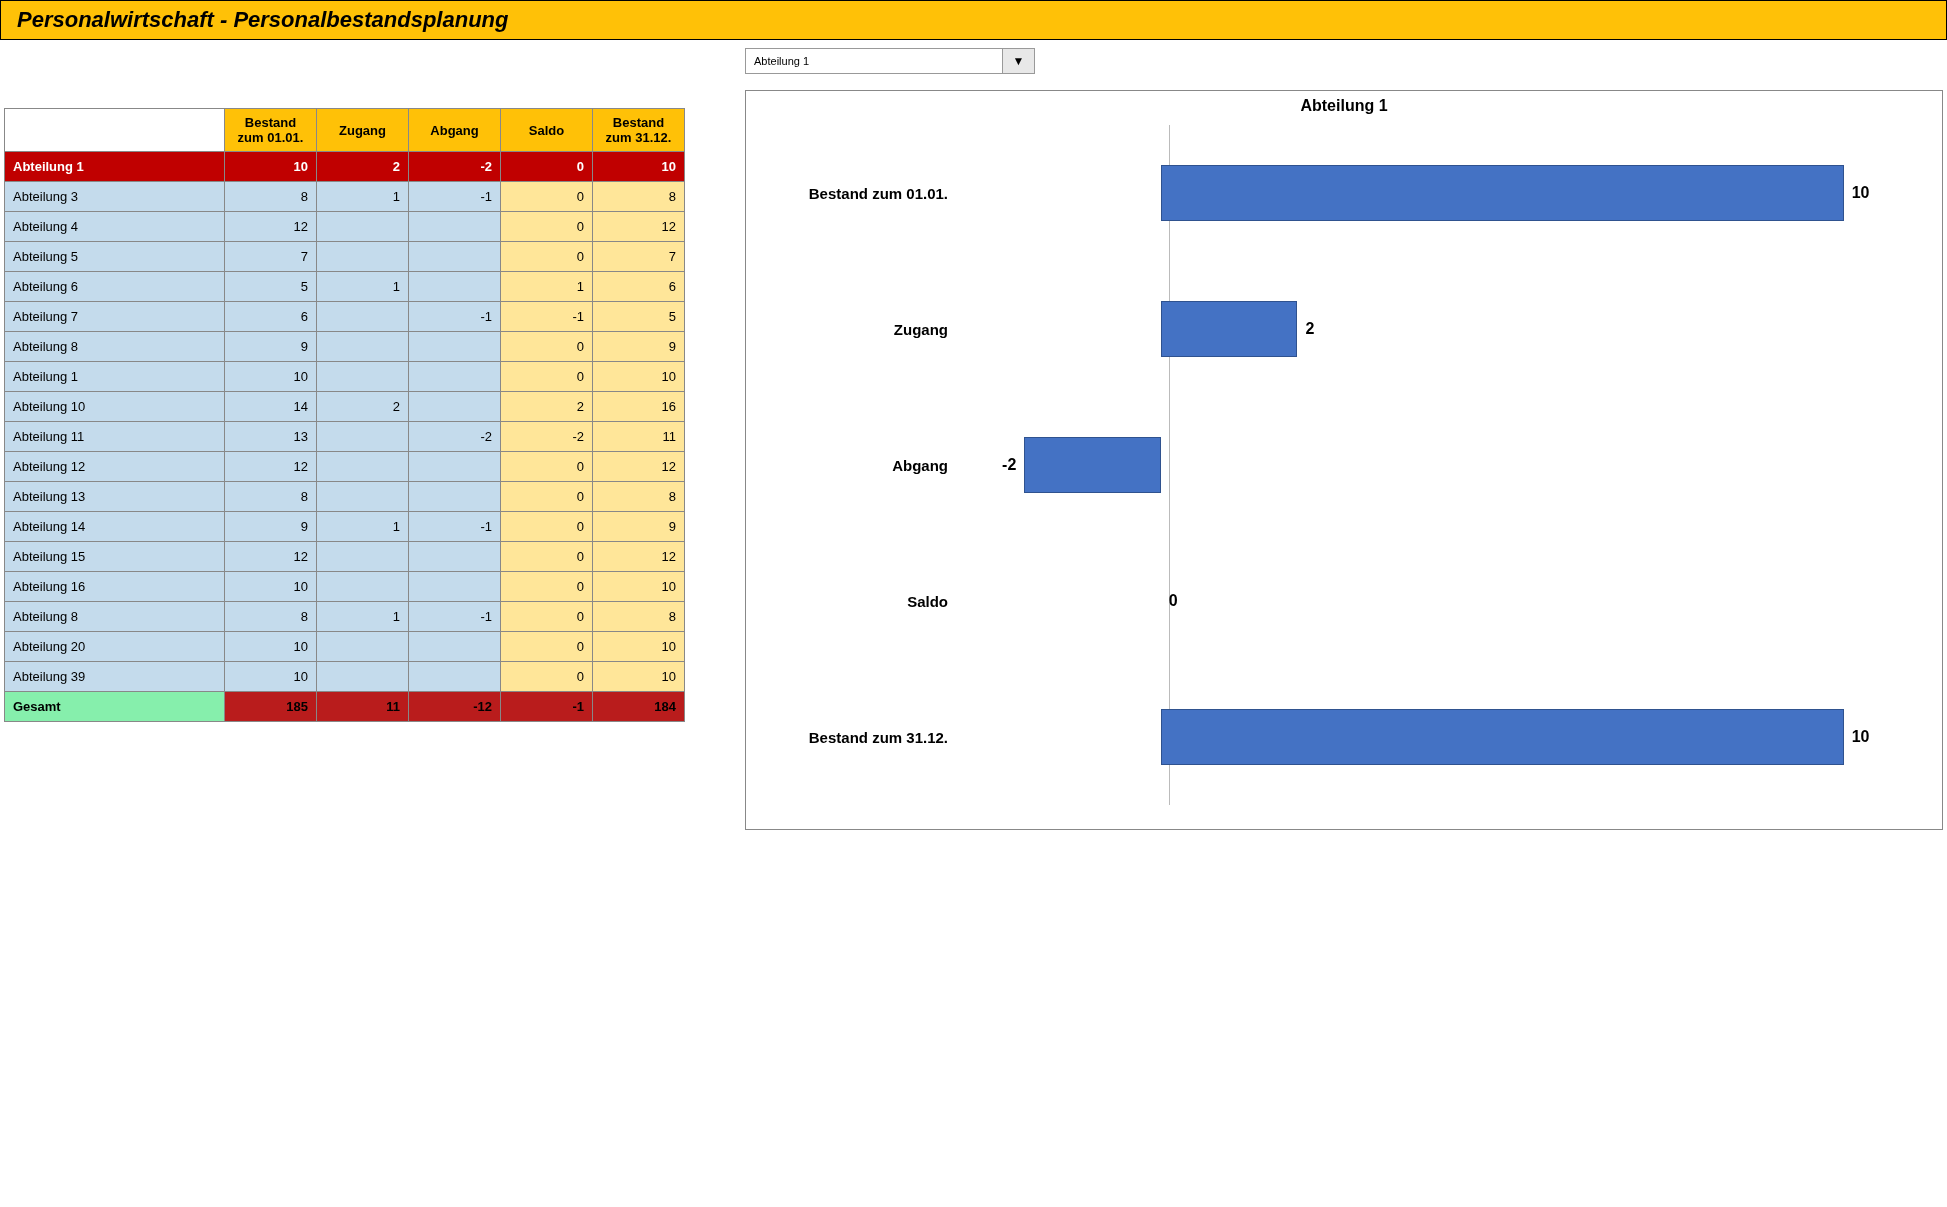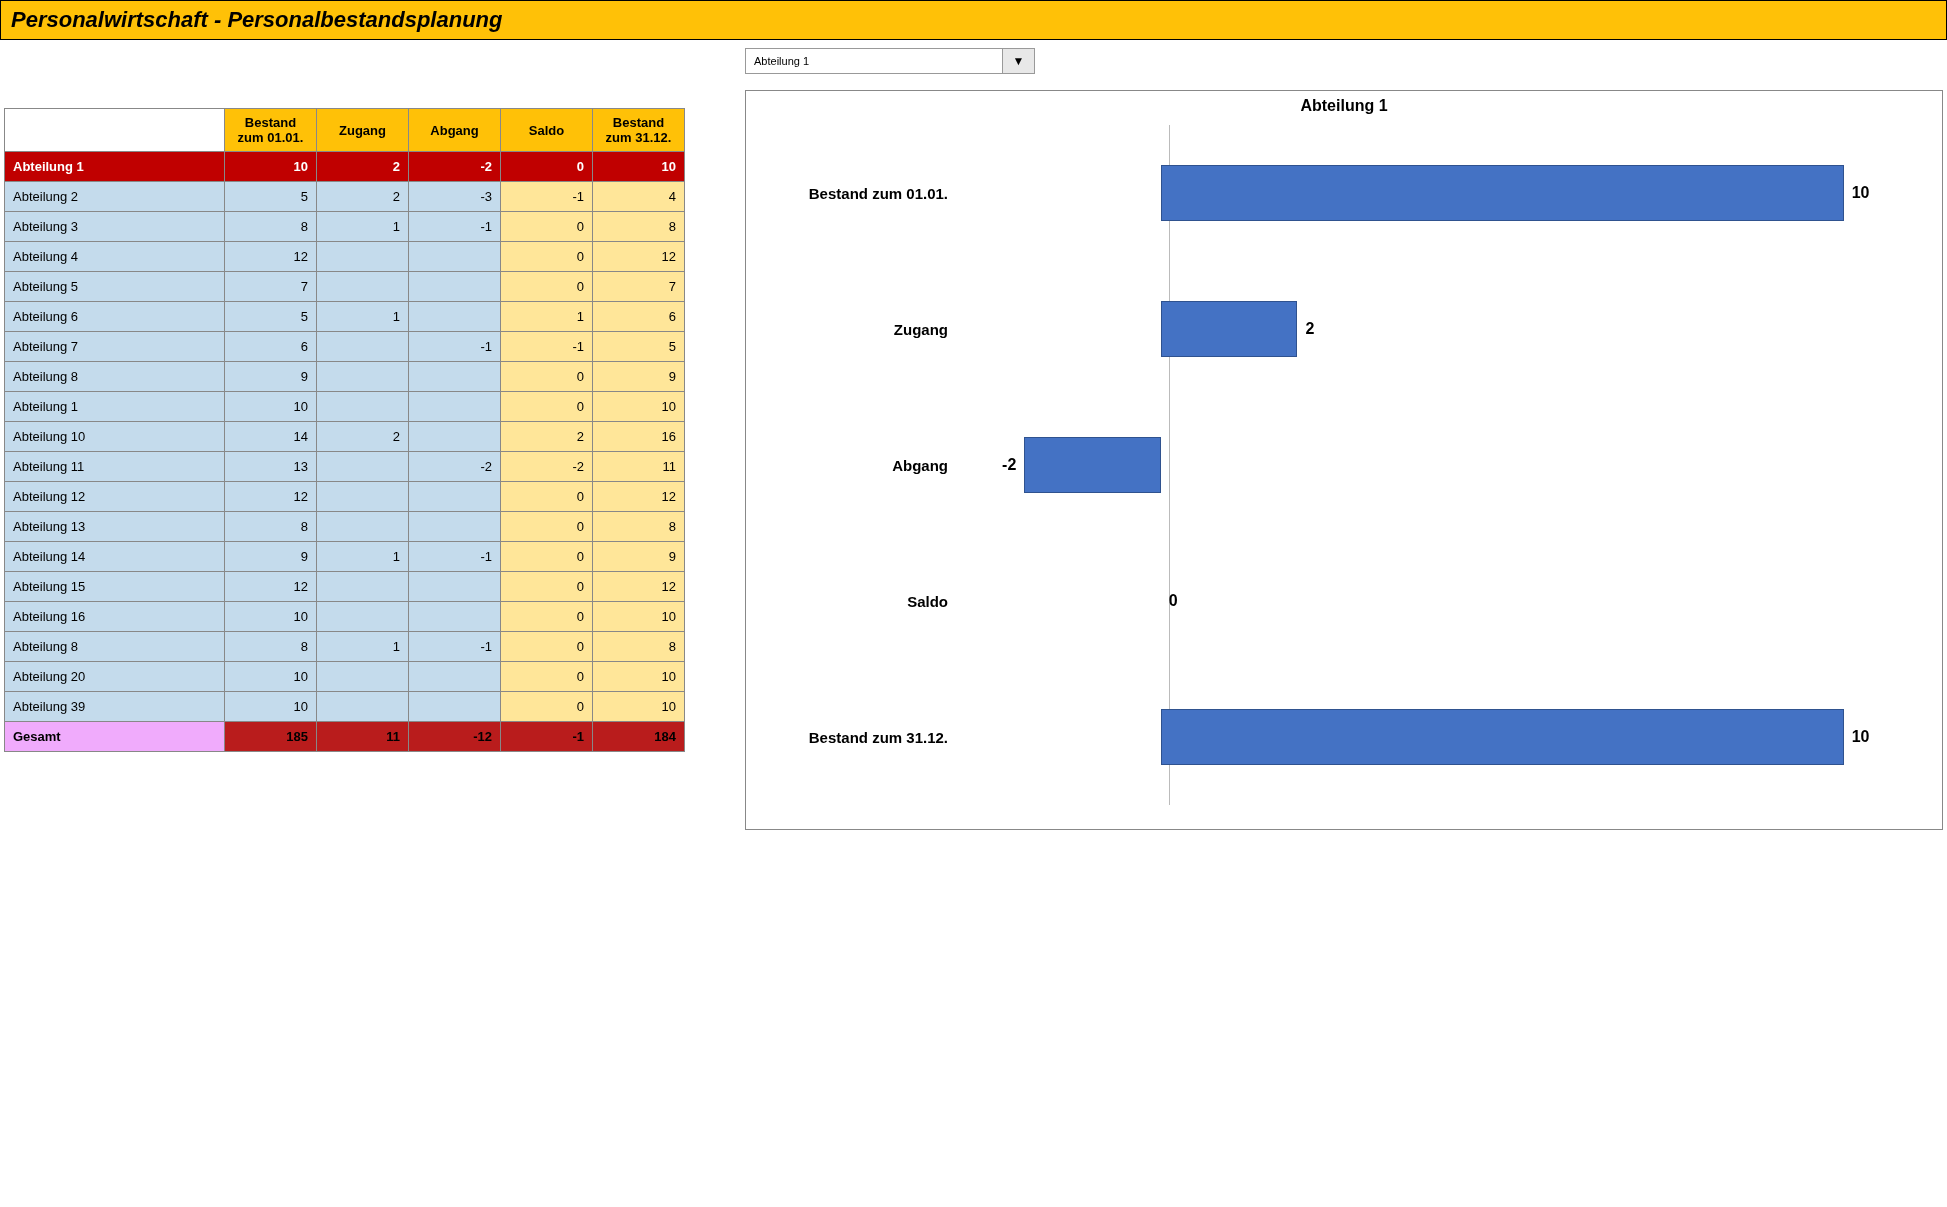--- a/index.html
+++ b/index.html
@@ -9,21 +9,21 @@
     font-size: 13px;
     color: #000;
     background: #fff;
   }
   .page-title {
     background: #ffc107;
     border: 1px solid #000;
     font-size: 22px;
     font-weight: bold;
     font-style: italic;
-    padding: 6px 10px;
+    padding: 6px 16px;
   }
   .layout {
     display: flex;
     align-items: flex-start;
     gap: 60px;
     padding: 8px 4px 4px 4px;
   }
   .left-pane { flex: 0 0 680px; }
   .right-pane { flex: 1 1 auto; min-width: 640px; padding-top: 0; }
 
@@ -68,21 +68,21 @@
     padding-right: 14px;
   }
   td.num.blue  { background: #c4dbec; }
   td.num.yell  { background: #ffe699; }
   tr.sel td.num.blue  { background: #c00000; color:#fff; font-weight:bold; }
   tr.sel td.num.yell  { background: #c00000; color:#fff; font-weight:bold; }
   tr.total td {
     background: #b91c1c;
     font-weight: bold;
   }
-  tr.total td.rowlabel { background:#f0abfc; color:#000; }
+  tr.total td.rowlabel { background:#86efac; color:#000; }
 
   
   .dropdown {
     display: inline-flex;
     align-items: stretch;
     border: 1px solid #999;
     height: 26px;
     width: 290px;
     background: #fff;
     font-size: 11px;
@@ -194,28 +194,20 @@
         </tr>
       </thead>
       <tbody id="table-body">
           <tr class="sel">
             <td class="rowlabel sel">Abteilung 1</td>
             <td class="num blue">10</td>
             <td class="num blue">2</td>
             <td class="num blue">-2</td>
             <td class="num yell">0</td>
             <td class="num yell">10</td>
-          </tr>
-          <tr>
-            <td class="rowlabel">Abteilung 2</td>
-            <td class="num blue">5</td>
-            <td class="num blue">2</td>
-            <td class="num blue">-3</td>
-            <td class="num yell">-1</td>
-            <td class="num yell">4</td>
           </tr>
           <tr>
             <td class="rowlabel">Abteilung 3</td>
             <td class="num blue">8</td>
             <td class="num blue">1</td>
             <td class="num blue">-1</td>
             <td class="num yell">0</td>
             <td class="num yell">8</td>
           </tr>
           <tr>

